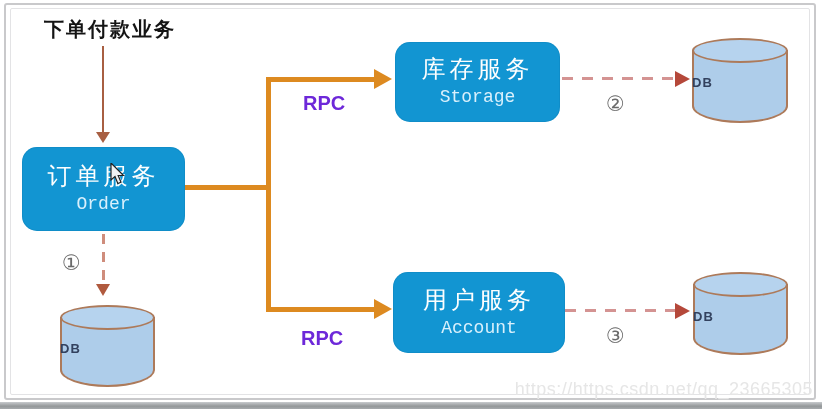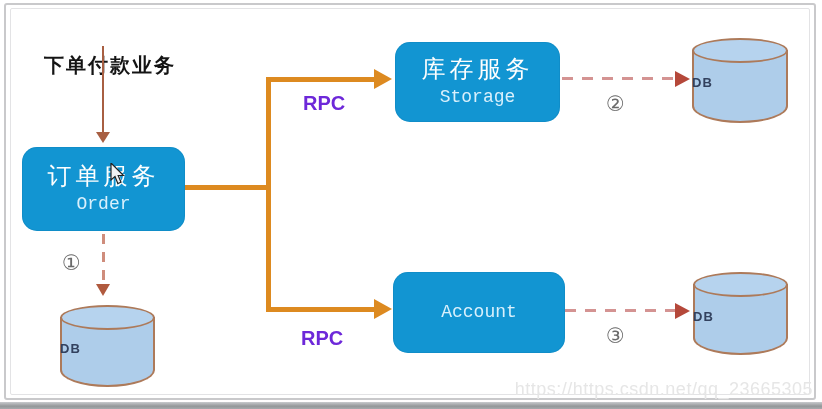--- a/index.html
+++ b/index.html
@@ -26,21 +26,20 @@
     position:absolute; left:0; right:0; bottom:0; height:7px;
     background:linear-gradient(180deg,#c8cbce 0%,#939799 60%,#a6aaad 100%);
   }
 
   
   .diagram-title {
     position:absolute; left:44px; top:16px;
     font-size:20px; font-weight:bold; color:#141414;
     letter-spacing:2px;
     font-family:"DejaVu Sans","Liberation Sans",sans-serif;
-    margin-top:36px;
   }
   .entry-line {
     position:absolute; left:102px; top:46px; width:2px; height:87px;
     background:#a85f42;
   }
   .entry-arrowhead {
     position:absolute; left:96px; top:132px;
     width:0; height:0;
     border-left:7px solid transparent; border-right:7px solid transparent;
     border-top:11px solid #a85f42;
@@ -185,20 +184,21 @@
 
   <div class="service-box box-order">
     <div class="zh">订单服务</div>
     <div class="en">Order</div>
   </div>
   <div class="service-box box-storage">
     <div class="zh">库存服务</div>
     <div class="en">Storage</div>
   </div>
   <div class="service-box box-account">
+    <div class="zh">用户服务</div>
     <div class="en">Account</div>
   </div>
 
   <div class="cylinder db-order">
     <div class="cyl-body"></div>
     <div class="cyl-top"></div>
     <div class="cyl-label">DB</div>
   </div>
   <div class="cylinder db-storage">
     <div class="cyl-body"></div>

